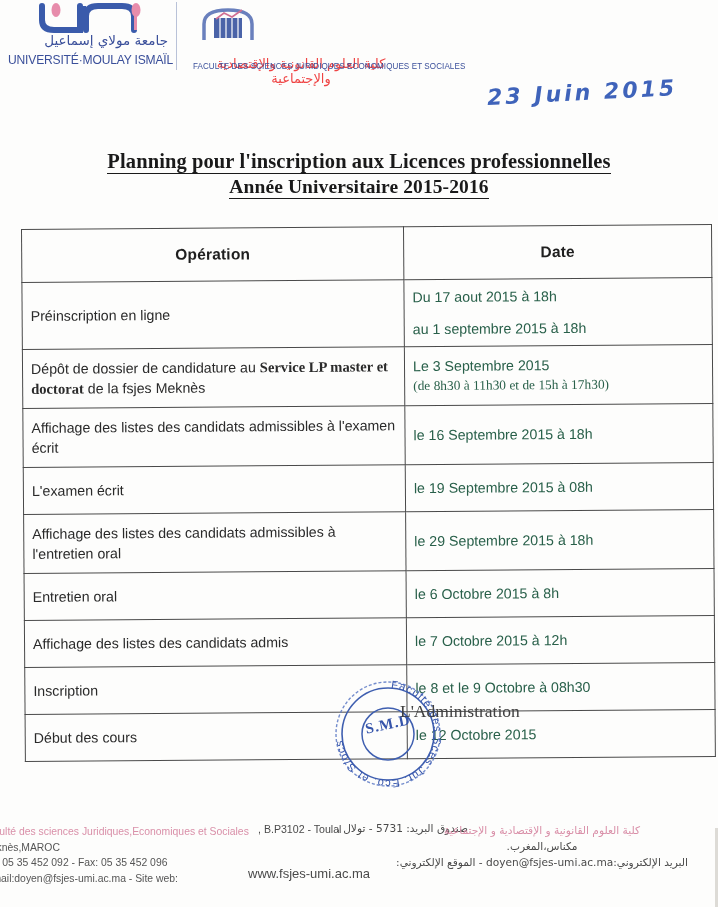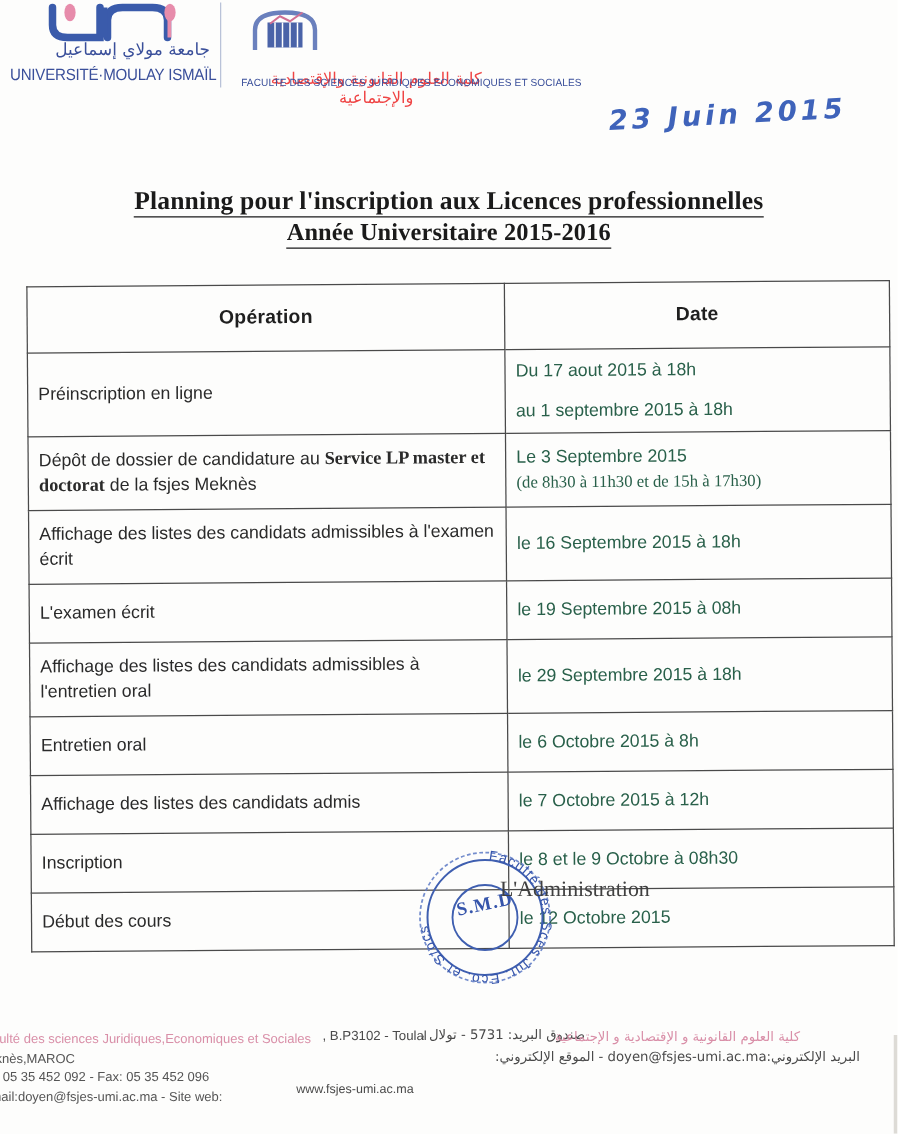--- a/index.html
+++ b/index.html
@@ -210,23 +210,23 @@
   #footer-center {
     position: absolute;
     left: 258px; top: 3px;
     font-family: Liberation Sans, sans-serif;
     font-size: 10.6px;
     color: #4a4a4a;
     white-space: nowrap;
   }
   #footer-web {
     position: absolute;
-    left: 237px; top: 46px;
-    font-family: "Liberation Sans", sans-serif;
-    font-size: 10px;
+    left: 248px; top: 46px;
+    font-family: "Liberation Sans", sans-serif;
+    font-size: 13px;
     color: #4a4a4a;
   }
   #footer-ar {
     position: absolute;
     right: 6px; top: 2px;
     width: 340px;
     direction: rtl;
     text-align: center;
     font-family: "DejaVu Sans", sans-serif;
     font-size: 10.6px;
@@ -383,17 +383,18 @@
     <div>Tél: 05 35 452 092 - Fax: 05 35 452 096</div>
     <div>E-mail:doyen@fsjes-umi.ac.ma - Site web:</div>
   </div>
 
   <div id="footer-center">, B.P3102 - Toulal</div>
   <div id="footer-ar-bp">صندوق البريد: 5731 - تولال ،</div>
   <div id="footer-web">www.fsjes-umi.ac.ma</div>
 
   <div id="footer-ar">
     <div class="faded">كلية العلوم القانونية و الإقتصادية و الإجتماعية</div>
+    <div>مكناس،المغرب.</div>
     <div><span>البريد الإلكتروني:</span><span class="ltr">doyen@fsjes-umi.ac.ma</span> <span>- الموقع الإلكتروني:</span></div>
   </div>
 </div>
 
 <div id="scan-edge-right"></div>
 
 </body></html>

